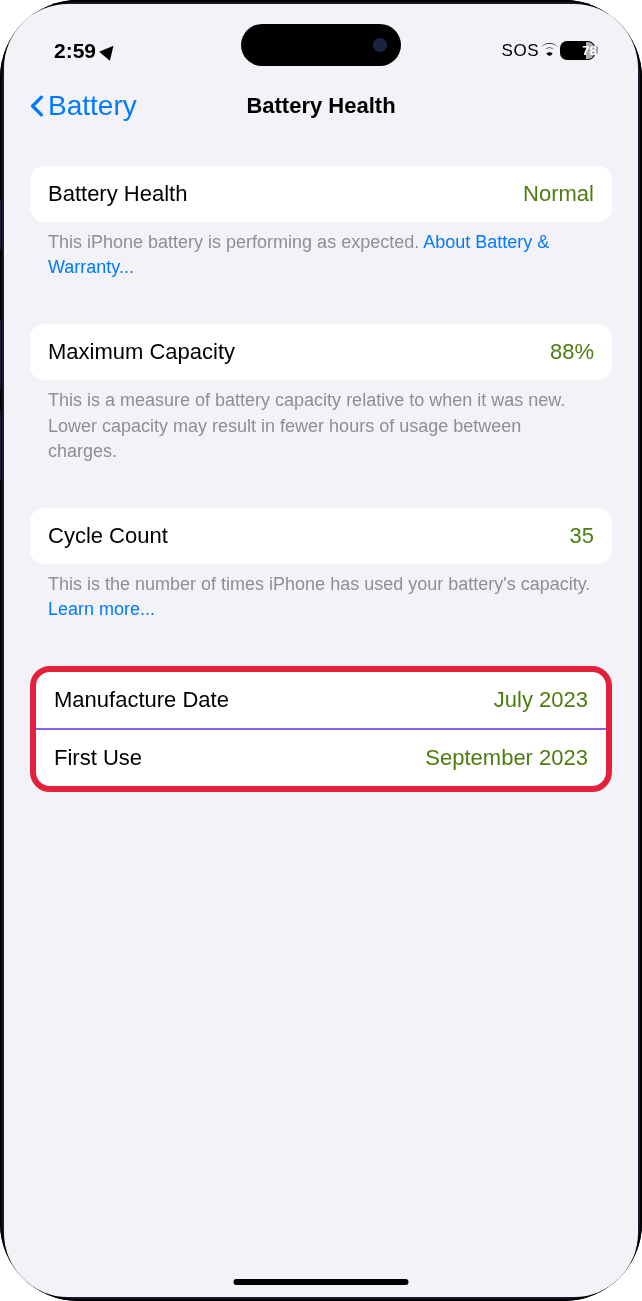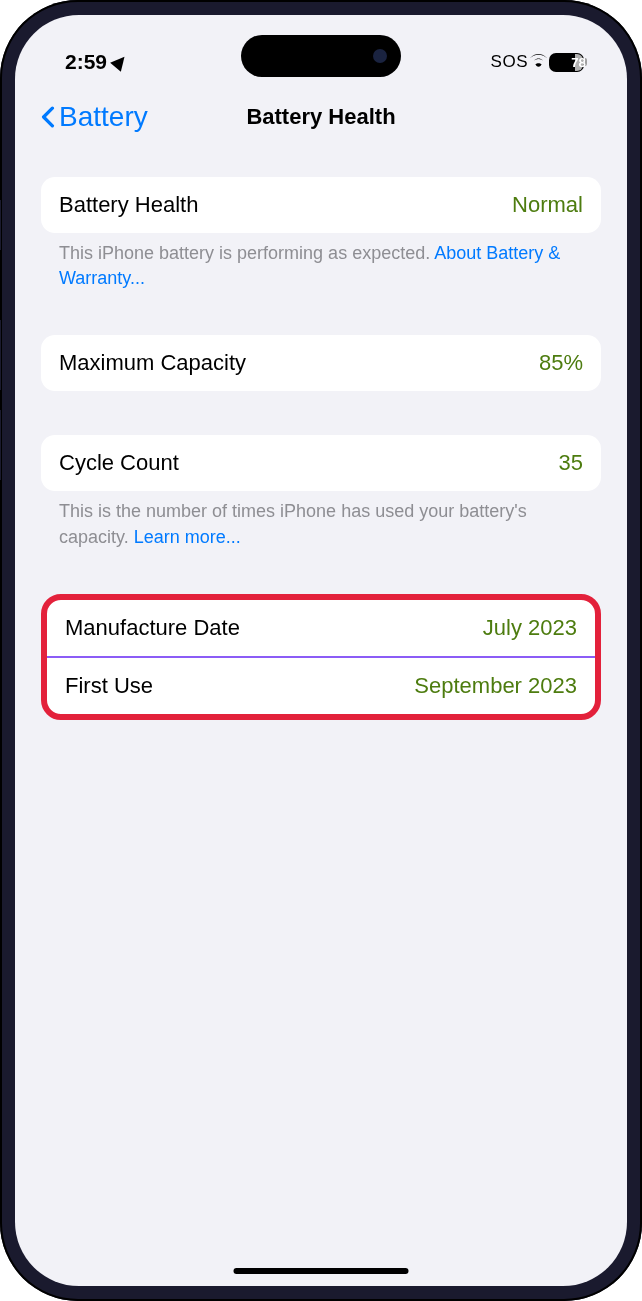--- a/index.html
+++ b/index.html
@@ -14,21 +14,21 @@
       display: flex;
       justify-content: center;
       align-items: flex-start;
       padding: 0;
     }
     .phone-frame {
       width: 642px;
       height: 1301px;
       background: #1a1a2e;
       border-radius: 78px;
-      padding: 15px;
+      padding: 4px;
       position: relative;
       box-shadow: inset 0 0 0 2px #000;
     }
     .phone-frame::before {
       content: "";
       position: absolute;
       left: -3px;
       top: 200px;
       width: 4px;
       height: 50px;
@@ -86,21 +86,21 @@
       width: 0;
       height: 0;
       border-left: 7px solid transparent;
       border-right: 7px solid transparent;
       border-bottom: 14px solid #000;
       transform: rotate(40deg);
       margin-left: 2px;
     }
     .status-right {
       display: flex;
-      align-items: center;
+      align-items: flex-start;
       font-size: 17px;
       font-weight: 600;
     }
     .sos-text {
       font-size: 17px;
       font-weight: 400;
       letter-spacing: 0.5px;
     }
     .wifi-icon svg {
       width: 21px;
@@ -271,23 +271,24 @@
       </div>
       <div class="footer-text">
         <span>This iPhone battery is performing as expected. </span><span class="footer-link">About Battery &amp; Warranty...</span>
       </div>
 
       <div class="section-gap"></div>
 
       <div class="settings-group">
         <div class="settings-row">
           <span class="row-label">Maximum Capacity</span>
-          <span class="row-value">85%</span>
-        </div>
-      </div>
+          <span class="row-value">88%</span>
+        </div>
+      </div>
+      <div class="footer-text">This is a measure of battery capacity relative to when it was new. Lower capacity may result in fewer hours of usage between charges.</div>
 
       <div class="section-gap"></div>
 
       <div class="settings-group">
         <div class="settings-row">
           <span class="row-label">Cycle Count</span>
           <span class="row-value">35</span>
         </div>
       </div>
       <div class="footer-text">

